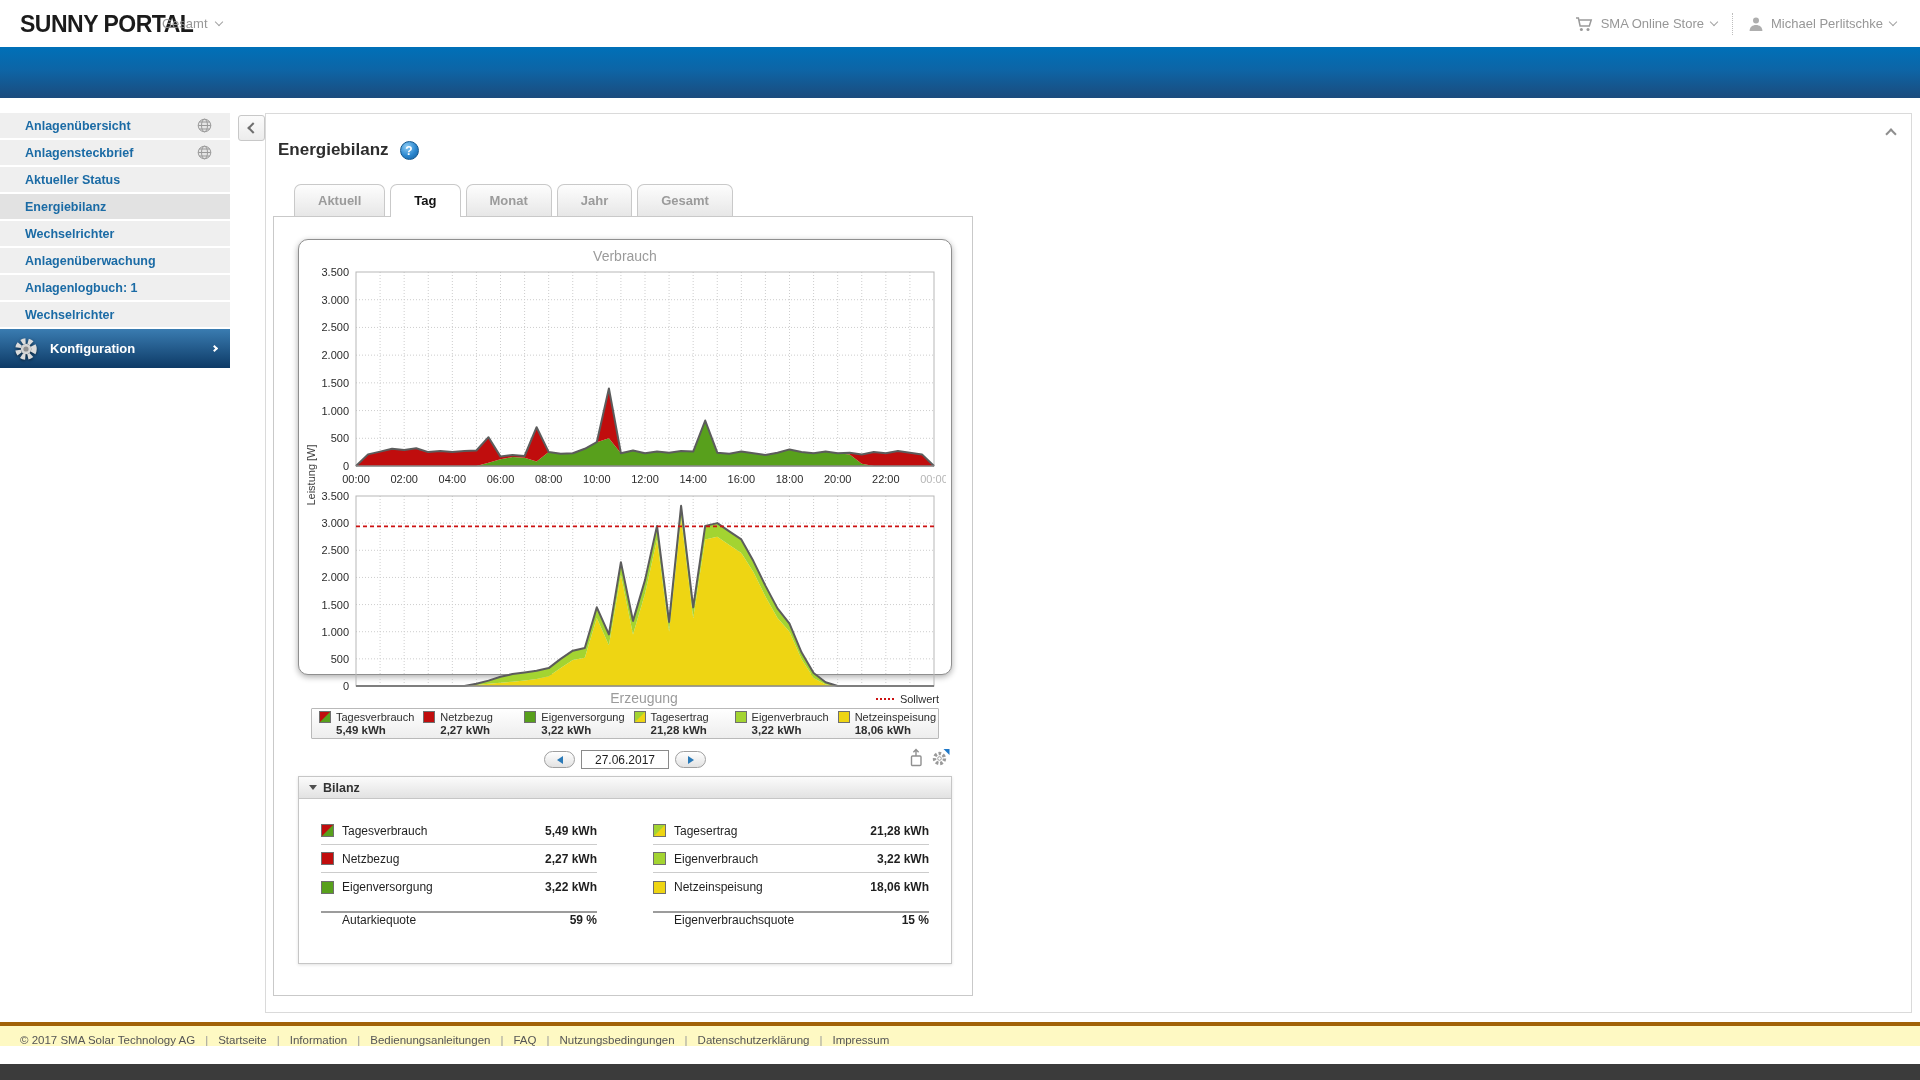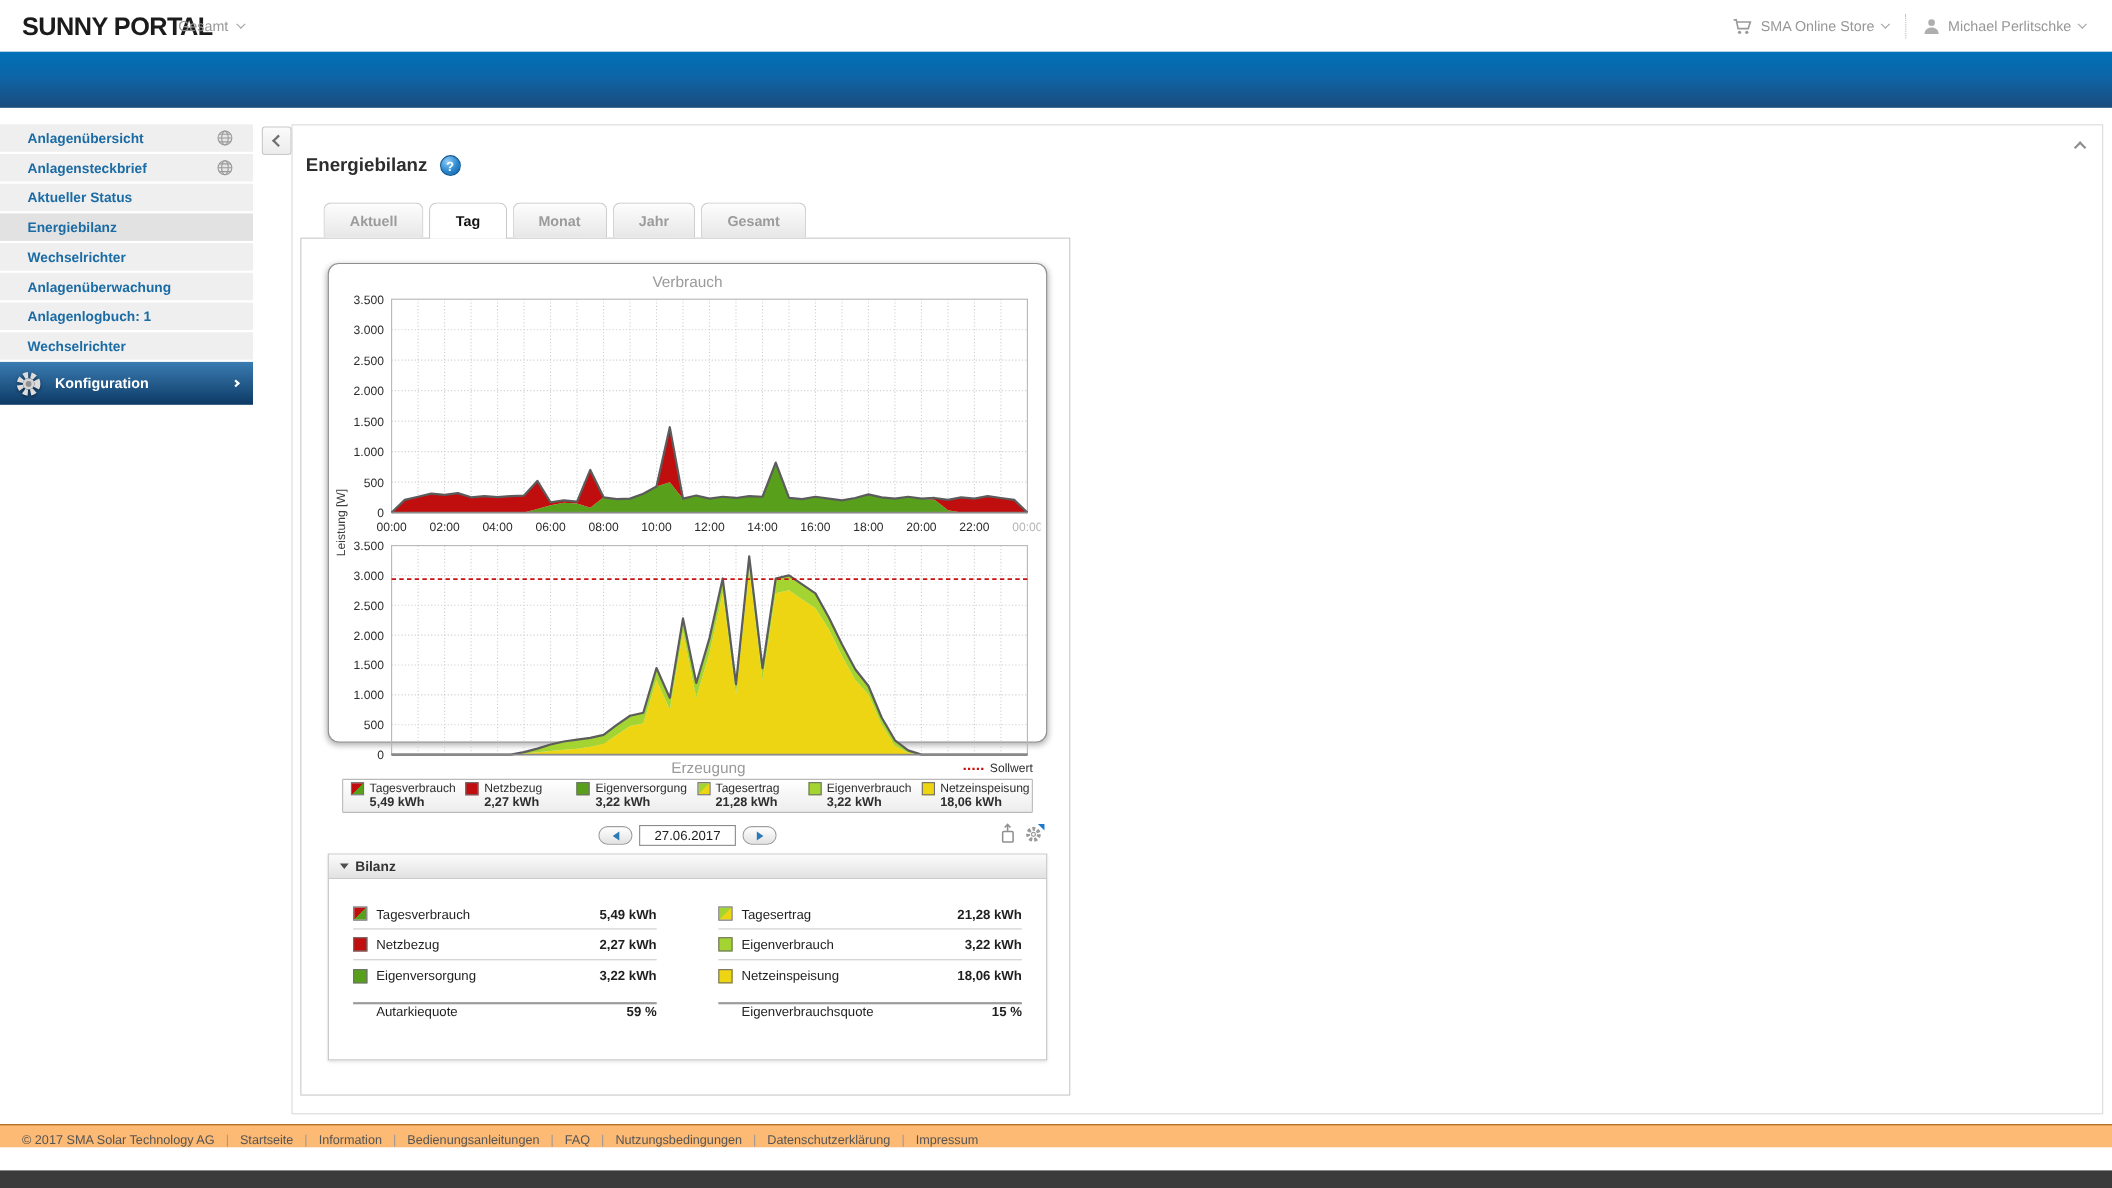--- a/index.html
+++ b/index.html
@@ -104,21 +104,21 @@
   .bz-col{flex:1}
   .bz-row{display:flex;align-items:center;height:28px;border-bottom:1px solid #ccc;gap:8px}
   .bz-row.noline{border-bottom:none}
   .sw2{width:13px;height:13px;border:1px solid #6f6f6f;flex:none}
   .bz-name{font-size:12px;color:#1f1f1f;flex:1}
   .bz-val{font-size:12px;font-weight:bold;color:#1f1f1f}
   .bz-sep{border:none;border-top:2px solid #9c9c9c;margin-top:10px}
   .bz-quote{display:flex;height:36px;padding-left:21px;gap:8px}
 
   
-  .footer{position:absolute;left:0;top:1022px;width:100%;border-top:1px solid #a16207;background:#fdba74;
+  .footer{position:absolute;left:0;top:1022px;width:100%;border-top:4px solid #a16207;background:#fef9c3;
     padding:8px 12px 0 20px;font-size:11.5px;color:#555}
   .footer .f-item{color:#555;cursor:pointer}
   .footer .f-item:first-child{cursor:default}
   .footer .f-item + .f-item::before{content:"|";color:#999;margin:0 10px;cursor:default}
   .bottombar{position:absolute;left:0;bottom:0;width:100%;height:16px;background:#3b3b3b}
 
   
   .grid{stroke:#cdcdcd;stroke-width:1;stroke-dasharray:1,2}
   .plotborder{fill:none;stroke:#b7b7b7}
   .total{fill:none;stroke:#5c5c5c;stroke-width:2;stroke-linejoin:round}

